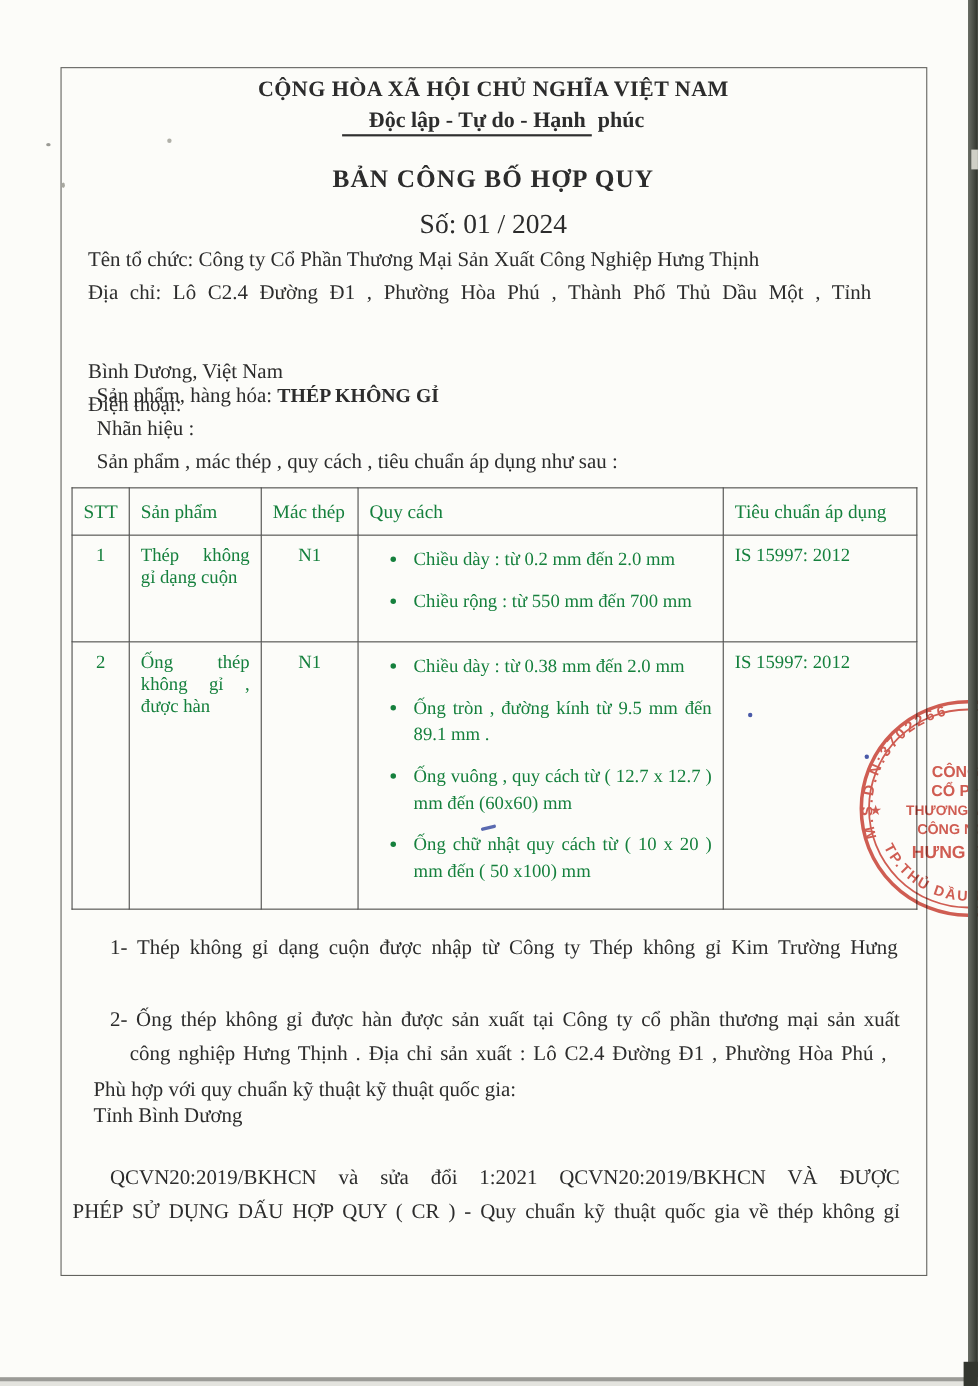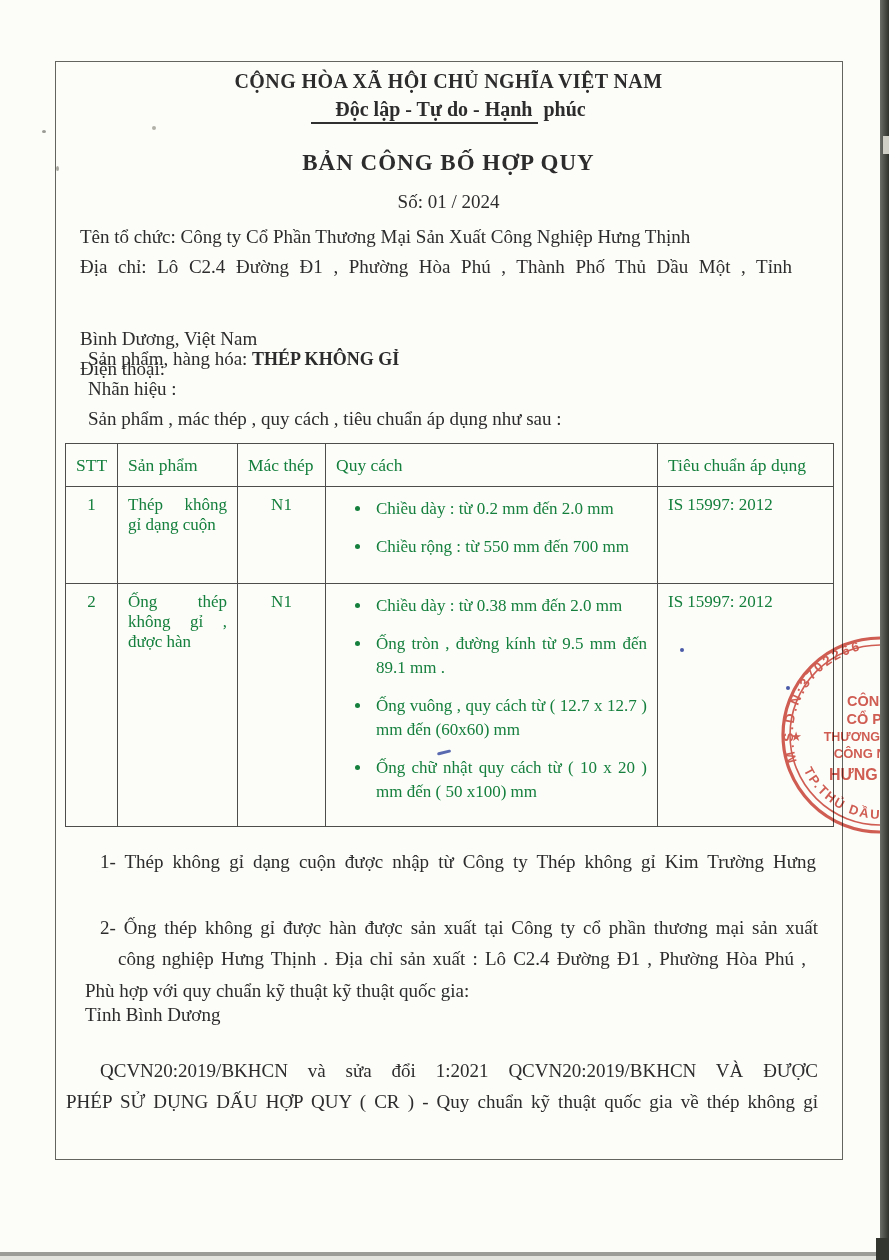--- a/index.html
+++ b/index.html
@@ -13,21 +13,21 @@
     position:absolute; left:55px; top:61px; width:786px; height:1097px;
     border:1.5px solid #63635f; pointer-events:none;
   }
   .abs{position:absolute;}
   .center-band{left:55px; width:787px; text-align:center;}
   .nat-title{top:70px; font-size:20px; font-weight:bold; letter-spacing:.4px;}
   .motto{top:98px; font-size:20px; font-weight:bold;}
   .motto-u{display:inline-block; border-bottom:2.5px solid #303030; padding:0 6px 1px 24px;}
   .motto-tail{display:inline-block; padding-left:5px;}
   .doc-title{top:150px; font-size:23px; font-weight:bold; letter-spacing:1px;}
-  .doc-no{top:191px; font-size:19px;}
+  .doc-no{top:191px; font-size:25px;}
   .body-ln{font-size:19px; line-height:30px; white-space:nowrap;}
   .info{left:80px; top:222px; width:712px;}
   .info .wrapln{white-space:normal;margin-top:42px;}
   .just{text-align:justify; text-align-last:justify; white-space:normal;}
   .prod{left:88px; top:344px; width:704px;}
   .prod b{font-size:18px;}
   table.spec{
     position:absolute; left:65px; top:443px; width:768px;
     border-collapse:collapse; table-layout:fixed;
     font-size:17px; color:#15803d;

